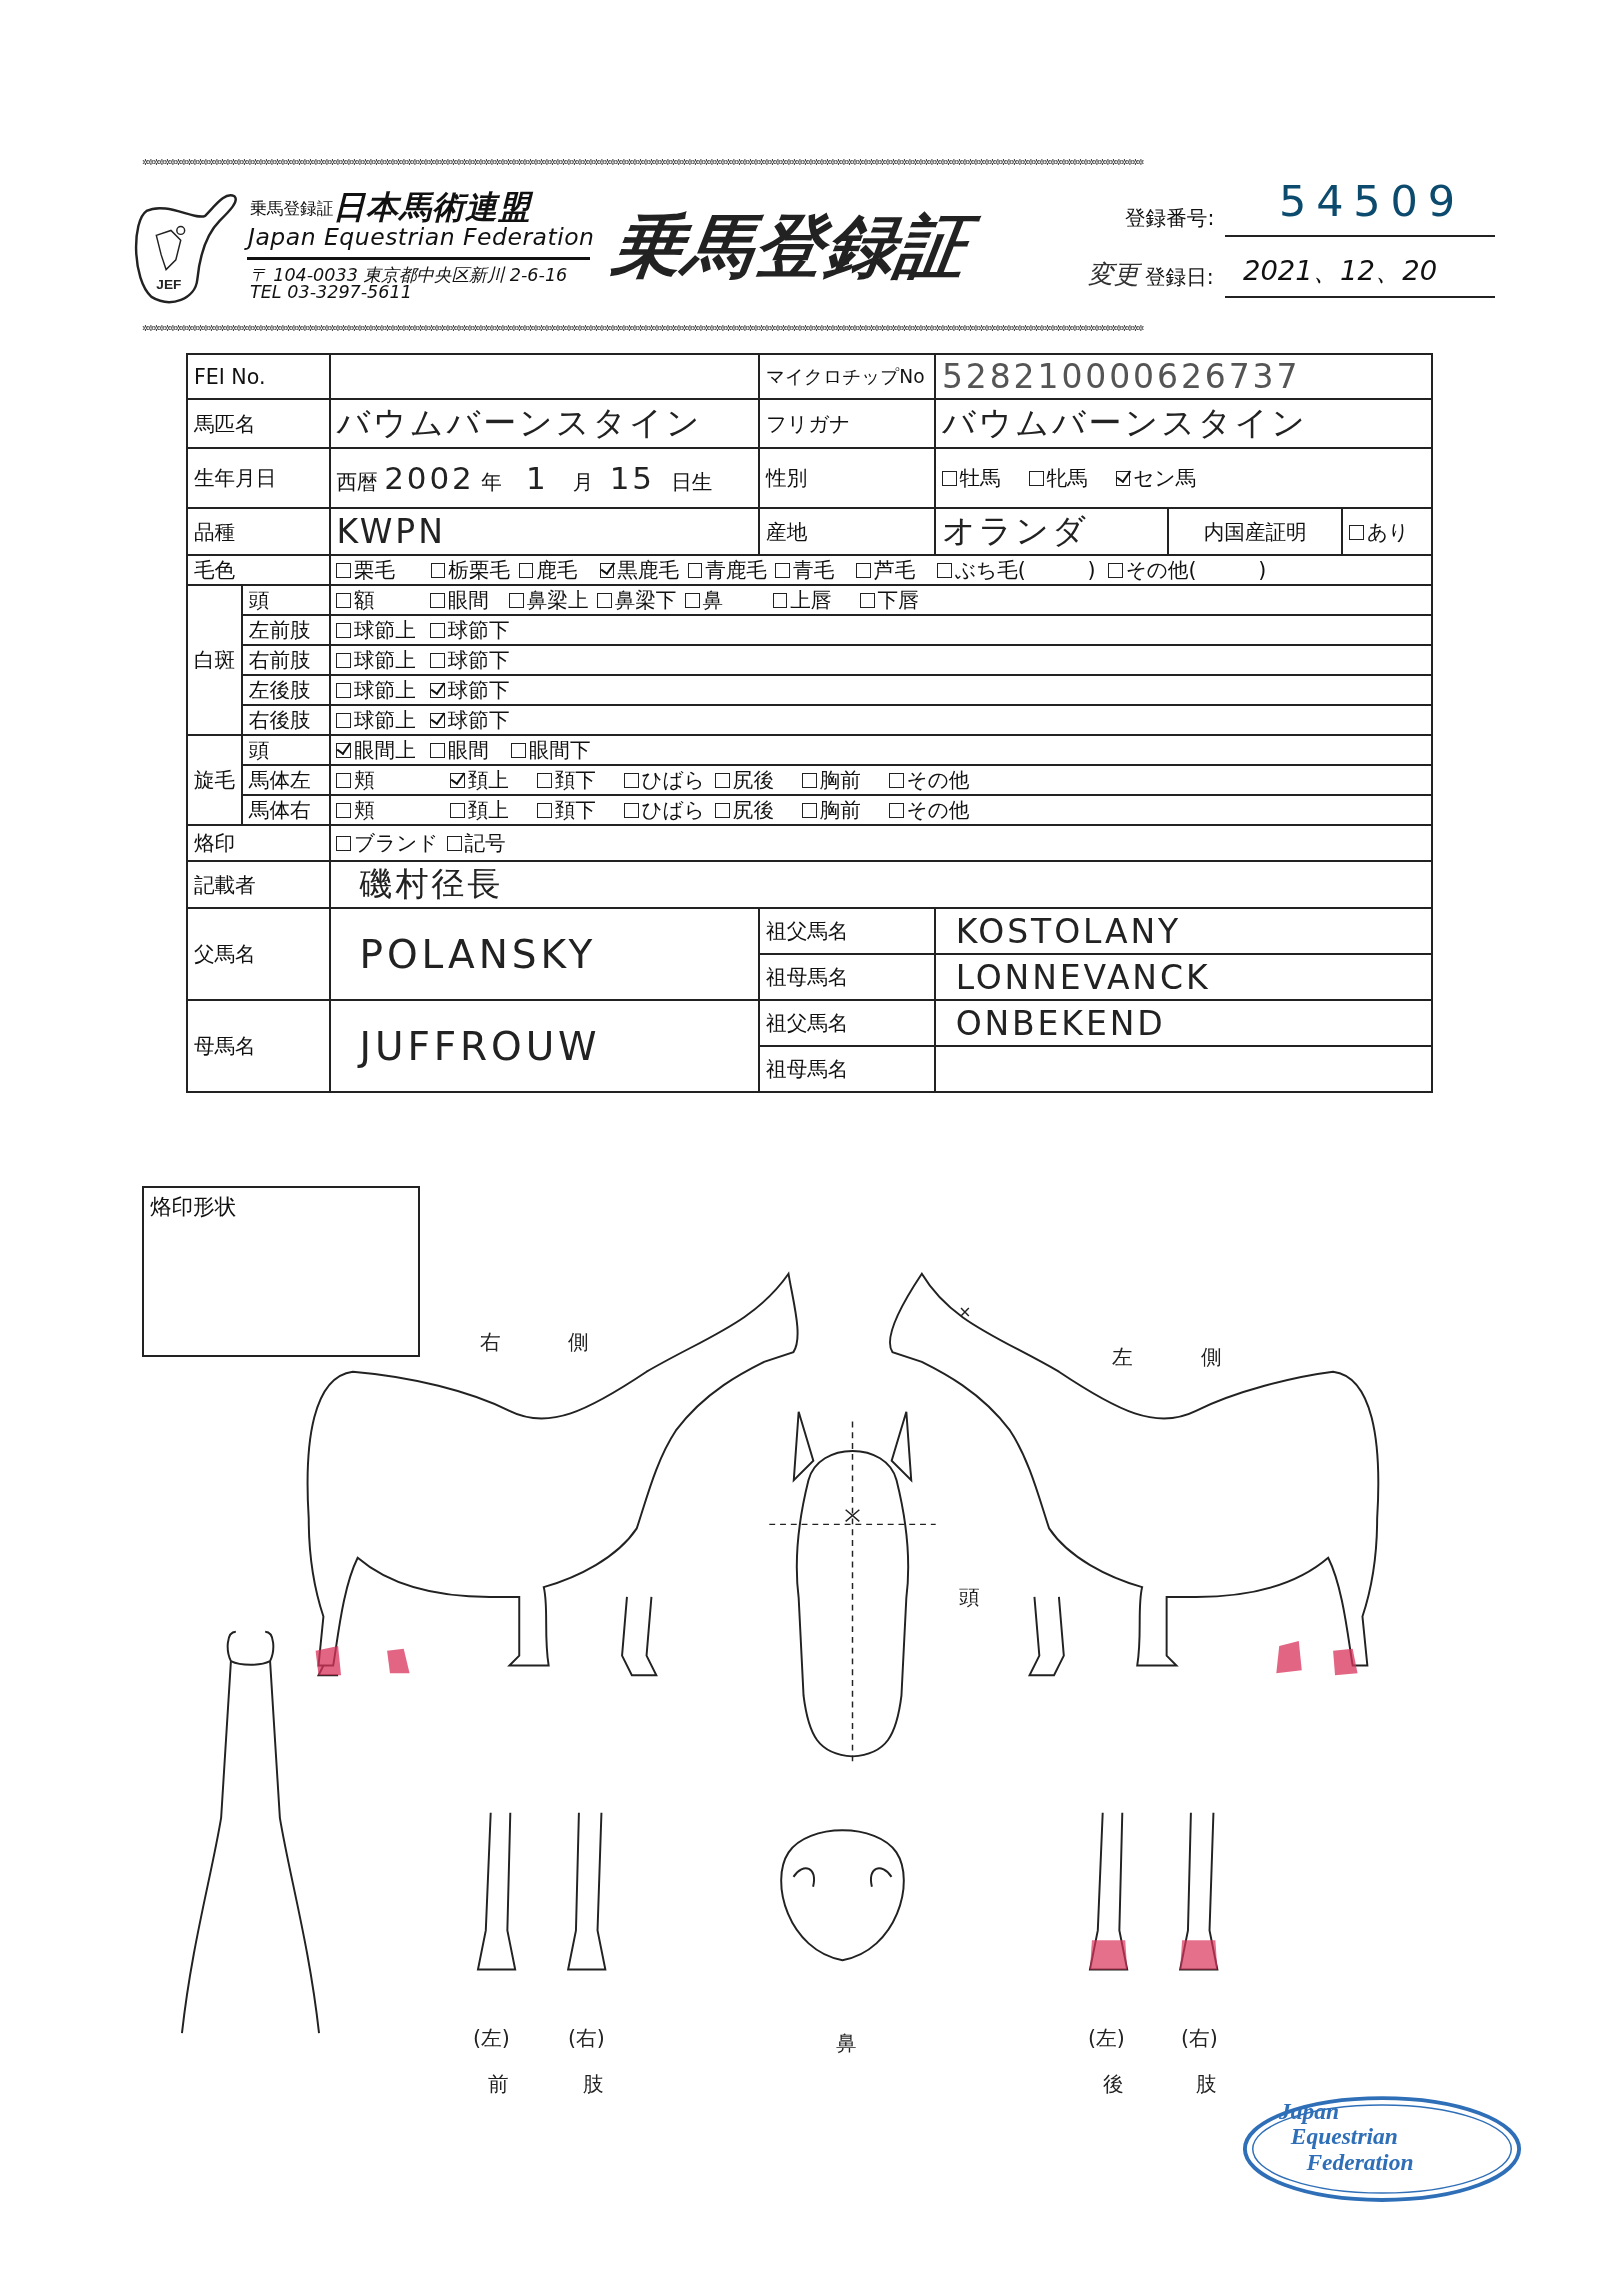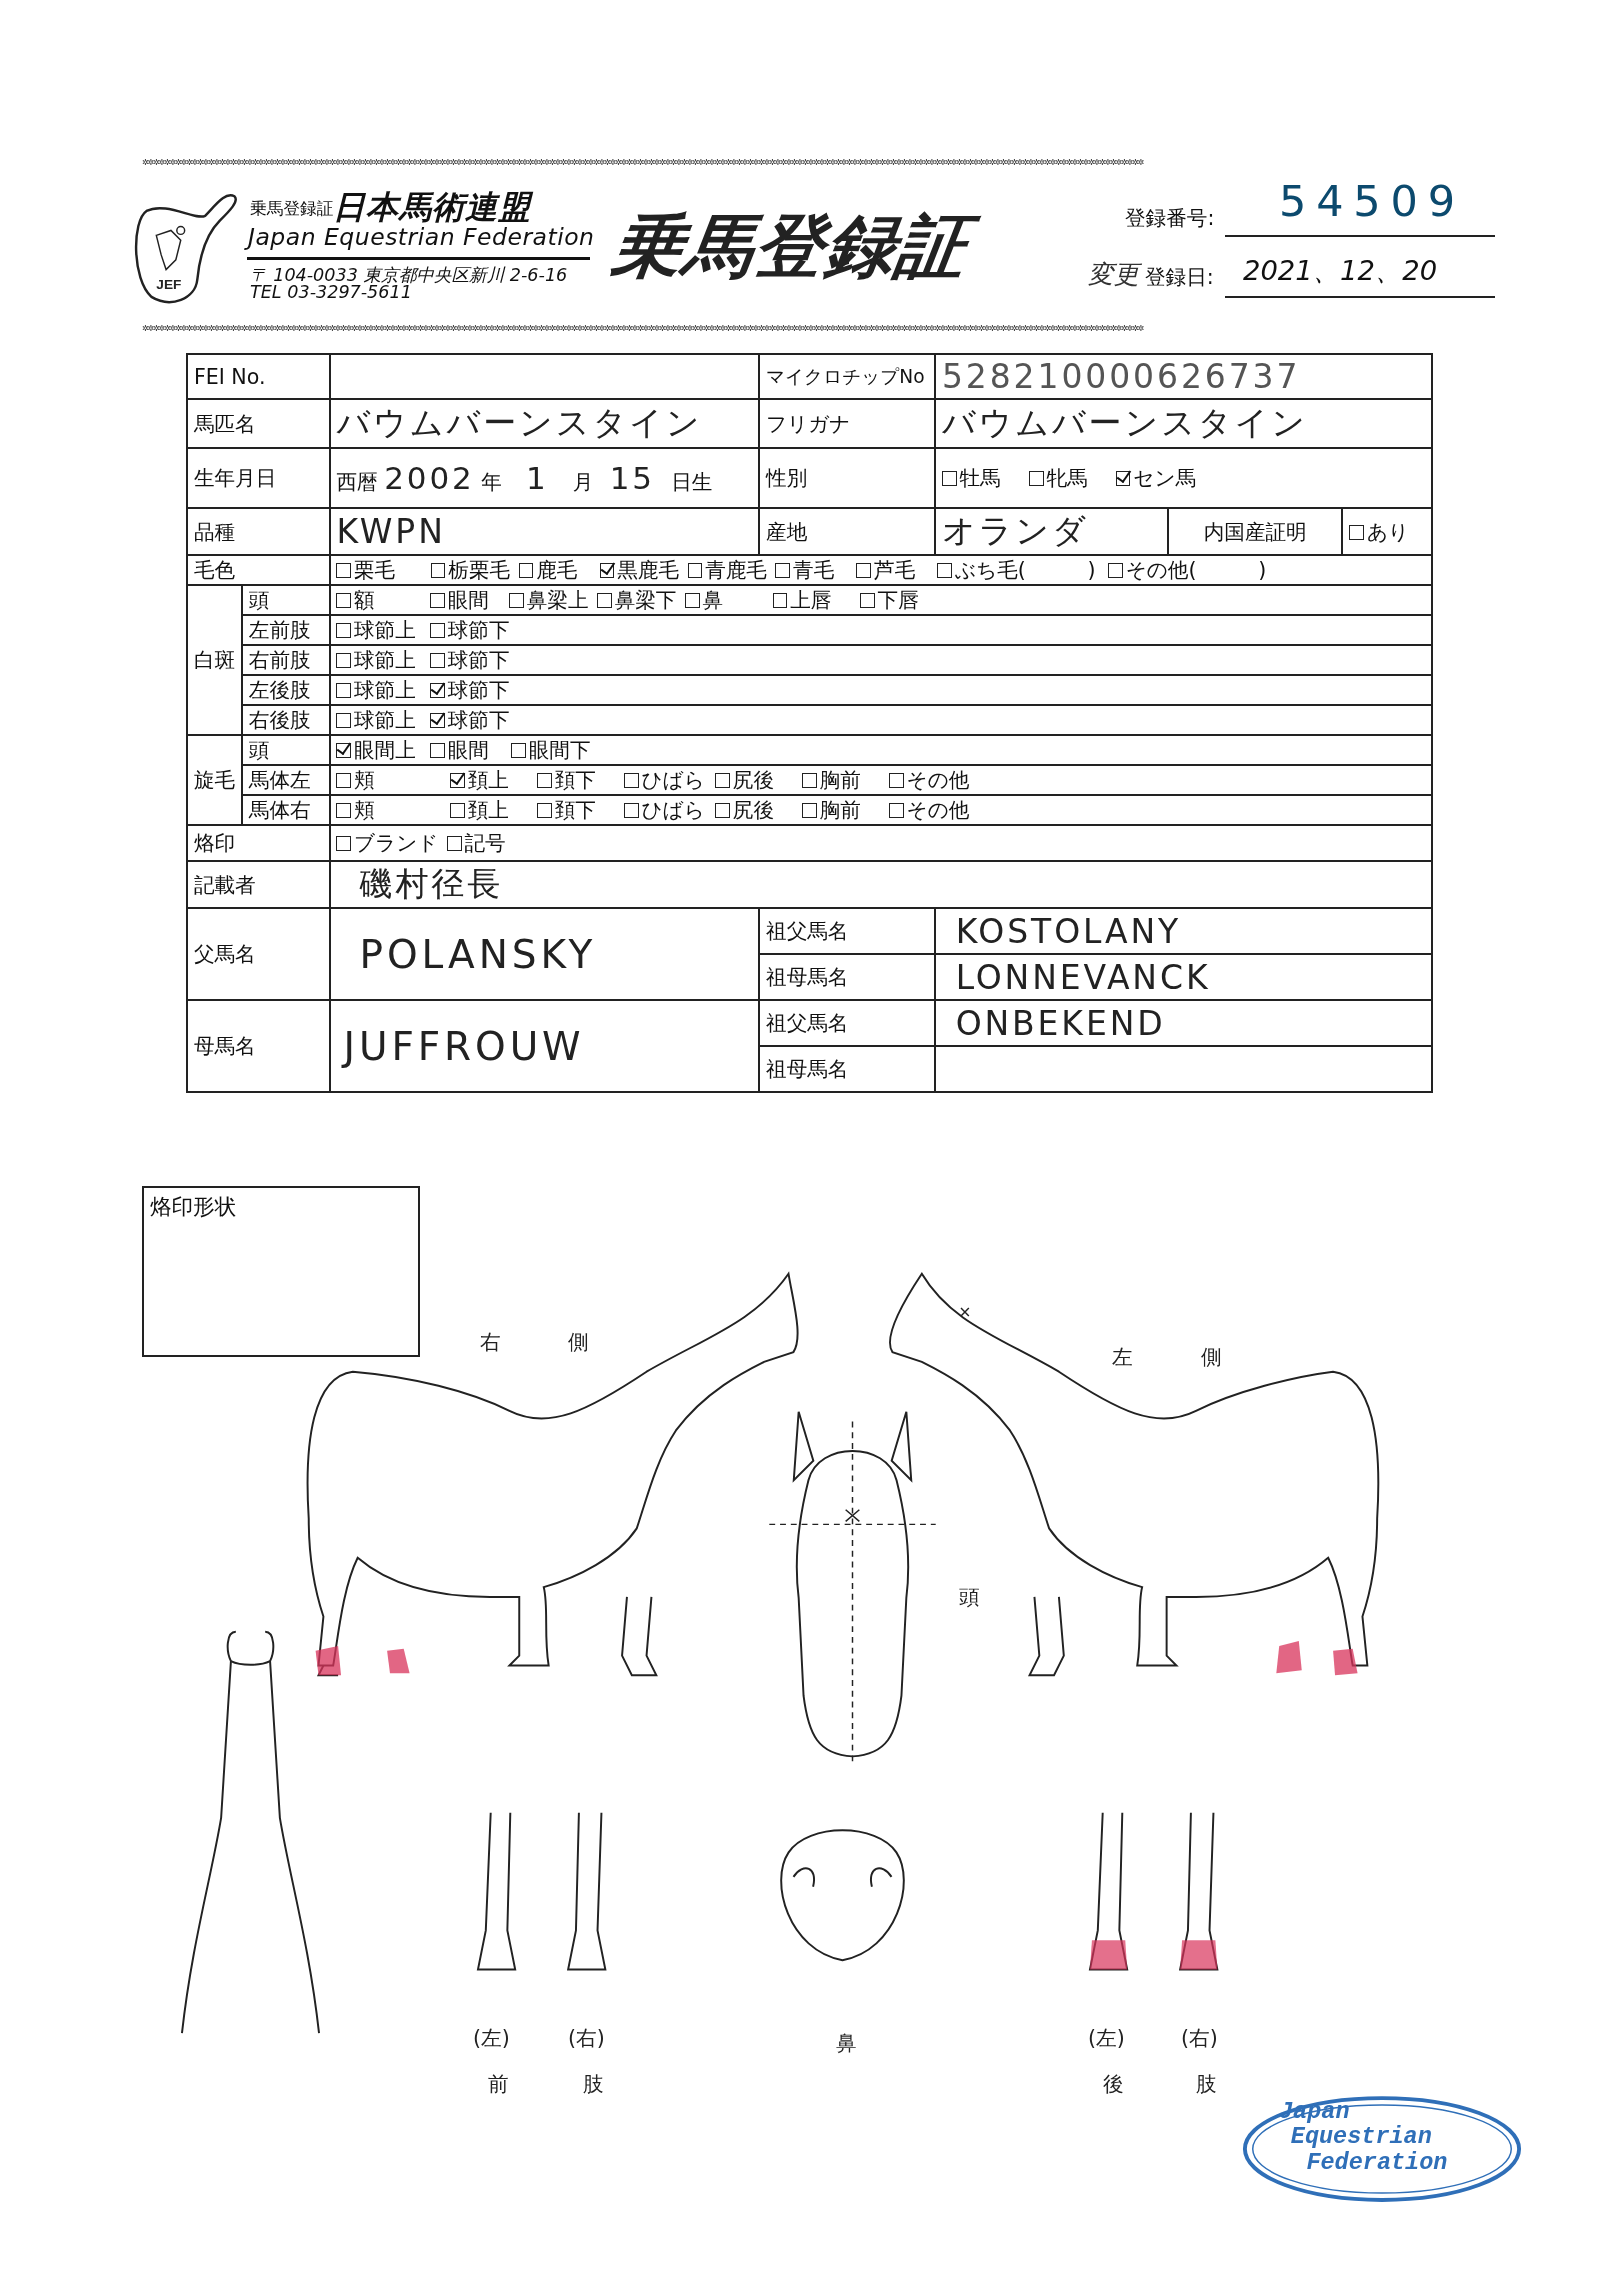--- a/index.html
+++ b/index.html
@@ -225,21 +225,21 @@
     <td class="lbl">祖父馬名</td>
     <td colspan="3" class="hw" style="padding-left:19.6px">KOSTOLANY</td>
   </tr>
   <tr style="height:46px">
     <td class="lbl">祖母馬名</td>
     <td colspan="3" class="hw" style="padding-left:19.6px">LONNEVANCK</td>
   </tr>
 
   <tr style="height:46px">
     <td colspan="2" rowspan="2" class="lbl">母馬名</td>
-    <td rowspan="2" class="hw hw-big" style="padding-left:13px">JUFFROUW</td>
+    <td rowspan="2" class="hw hw-big" style="padding-left:29px">JUFFROUW</td>
     <td class="lbl">祖父馬名</td>
     <td colspan="3" class="hw" style="padding-left:19.6px">ONBEKEND</td>
   </tr>
   <tr style="height:46px">
     <td class="lbl">祖母馬名</td>
     <td colspan="3" class="hw" style="padding-left:19.6px"></td>
   </tr>
 </tbody>
   </table>
 
@@ -330,19 +330,19 @@
 <div class="diag-label" style="left:1088px;top:2024px;">(左)</div>
 <div class="diag-label" style="left:1181px;top:2024px;">(右)</div>
 <div class="diag-label" style="left:1103px;top:2070px;">後</div>
 <div class="diag-label" style="left:1196px;top:2070px;">肢</div>
 
 <div class="stamp">
   <svg width="284" height="113" viewBox="0 0 290 115" style="position:absolute;left:0;top:0;">
     <ellipse cx="145" cy="57" rx="140" ry="52" fill="none" stroke="#2f6fb8" stroke-width="4"></ellipse>
     <ellipse cx="145" cy="57" rx="132" ry="45" fill="none" stroke="#2f6fb8" stroke-width="1.5"></ellipse>
   </svg>
-  <div style="position:absolute;left:39px;top:5.9px;font-family:Liberation Mono, monospace;font-style:italic;font-weight:bold;font-size:23.5px;color:#2f6fb8;line-height:25.5px;">
+  <div style="position:absolute;left:39px;top:5.9px;font-family:Liberation Serif, serif;font-style:italic;font-weight:bold;font-size:23.5px;color:#2f6fb8;line-height:25.5px;">
     <div>Japan</div>
     <div style="padding-left:11.8px">Equestrian</div>
     <div style="padding-left:27.4px">Federation</div>
   </div>
 </div>
 
 
 </body></html>

